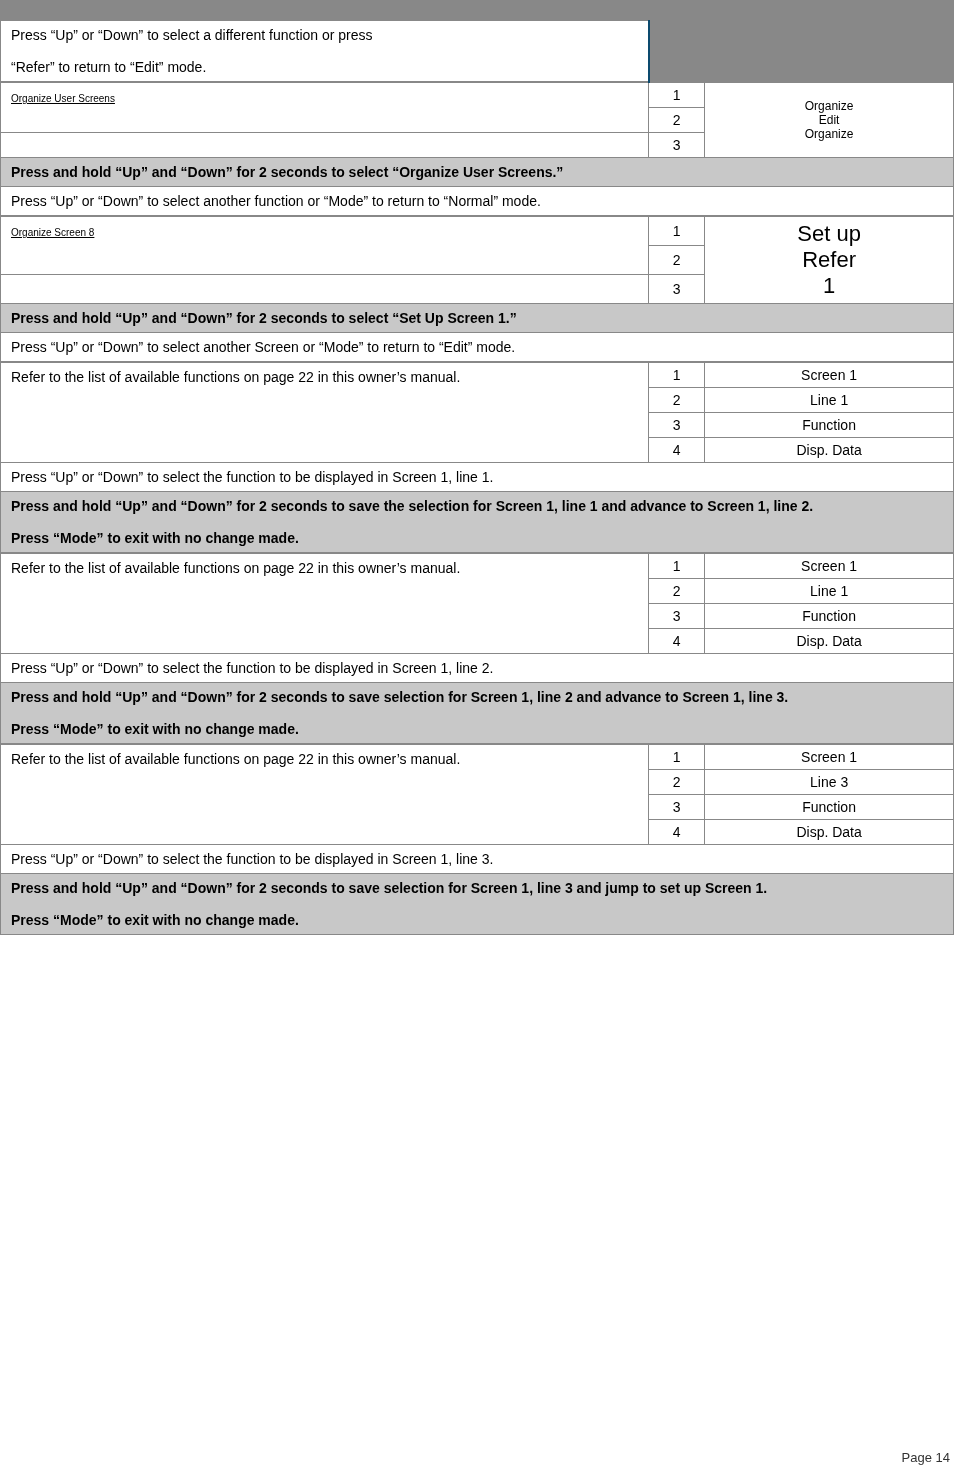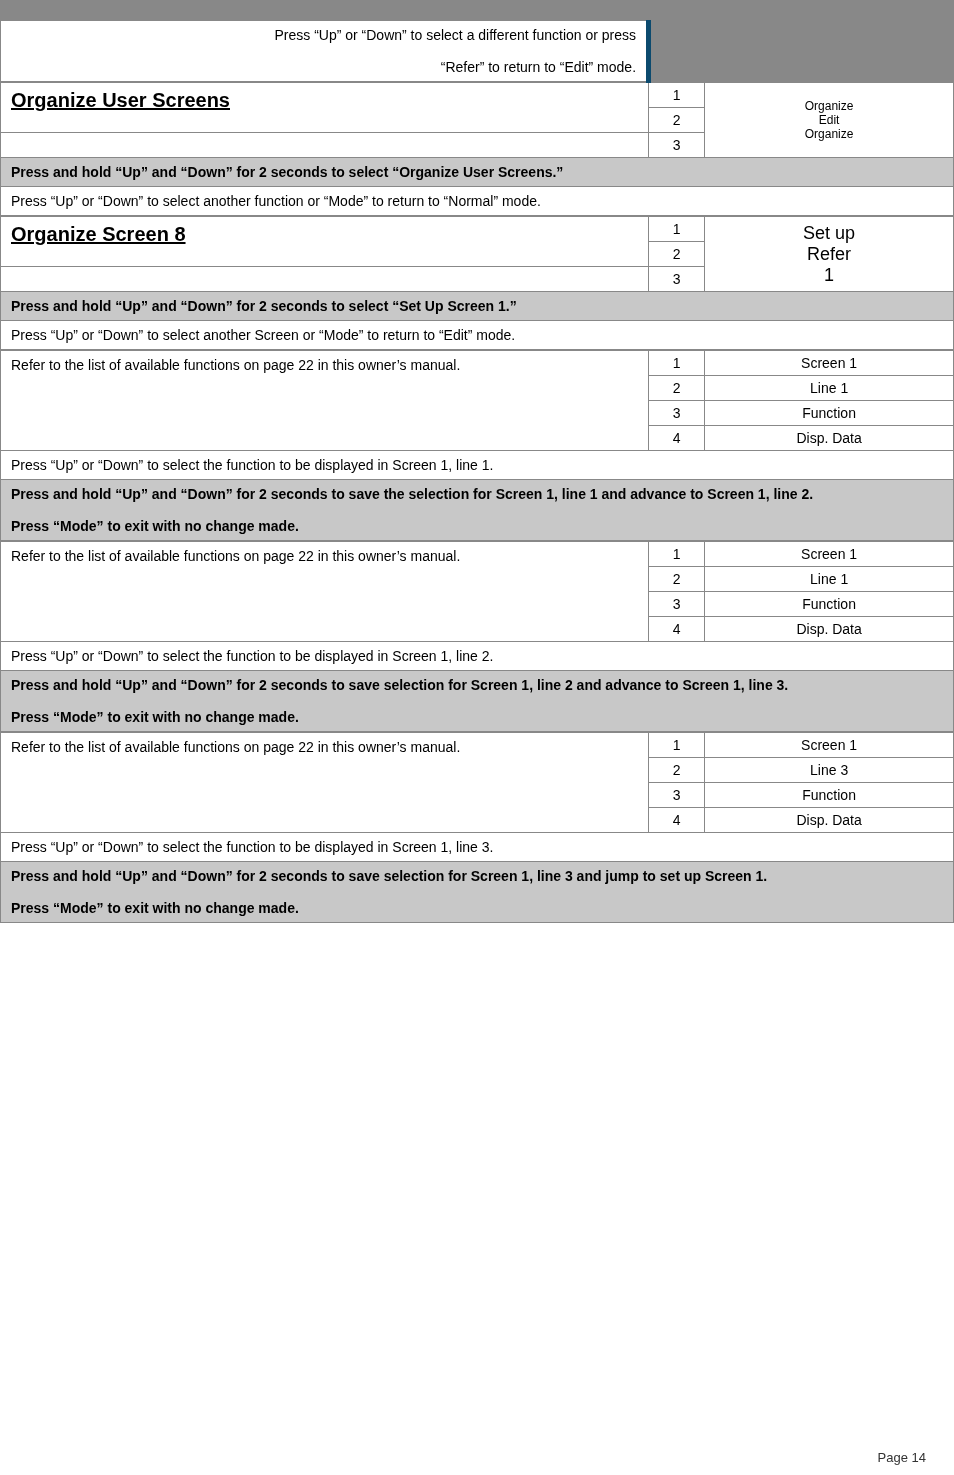--- a/index.html
+++ b/index.html
@@ -28,23 +28,23 @@
       vertical-align: top;
       padding: 6px 8px;
     }
 
     .header-row td {
       background: #888;
       border-color: #888;
     }
 
     .section-title {
-      font-weight: bold;
+      font-weight: normal;
       text-decoration: underline;
-      font-size: 20px;
+      font-size: 10px;
       margin-top: 12px;
     }
 
     .num-cell {
       text-align: center;
       vertical-align: middle;
       border: 1px solid #888;
       padding: 4px;
     }
 
@@ -57,21 +57,21 @@
 
     .desc-cell {
       border: 1px solid #888;
       padding: 6px 10px;
       vertical-align: top;
     }
 
     .page-number {
       position: absolute;
       bottom: 10px;
-      right: 28px;
+      right: 4px;
       font-size: 13px;
       color: #333;
     }
 
     .row-gray td {
       background: #c8c8c8;
       font-weight: bold;
     }
   </style>
 </head>
@@ -79,21 +79,21 @@
 
 <div class="page-container">
   <table>
 
     <tbody>
         <tr class="header-row">
       <td colspan="3" style="background:#888; border-color:#888; height:20px;"></td>
     </tr>
 
     <tr>
-      <td class="desc-cell" colspan="1" style="width:68%; border-right: 5px solid #0c4a6e; text-align: right;">
+      <td class="desc-cell" colspan="1" style="width:68%; border-right: 2px solid #0c4a6e;">
         <span>Press “Up” or “Down” to select a different function or press</span><br>
         <br>
         <span>“Refer” to return to “Edit” mode.</span>
       </td>
       <td colspan="2" style="background:#888; border-color:#888; width:32%;"></td>
     </tr>
 
     <tr>
       <td class="desc-cell" rowspan="2" style="width:68%; border-top:2px solid #888;">
         <span class="section-title">Organize User Screens</span>
@@ -123,21 +123,21 @@
       <td class="desc-cell" colspan="3">
         <span>Press “Up” or “Down” to select another function or “Mode” to return to “Normal” mode.</span>
       </td>
     </tr>
 
     <tr>
       <td class="desc-cell" rowspan="2" style="border-top:2px solid #888;">
         <span class="section-title">Organize Screen 8</span>
       </td>
       <td class="num-cell" style="border-top:2px solid #888;">1</td>
-      <td class="label-cell" rowspan="3" style="border-top:2px solid #888; font-size:18px;">
+      <td class="label-cell" rowspan="3" style="border-top:2px solid #888; font-size:22px;">
         <div>Set up</div>
         <div>Refer</div>
         <div>1</div>
       </td>
     </tr>
     <tr>
       <td class="num-cell">2</td>
     </tr>
     <tr>
       <td class="desc-cell" style="border:none;border-left:1px solid #888;border-right:1px solid #888;"></td>

